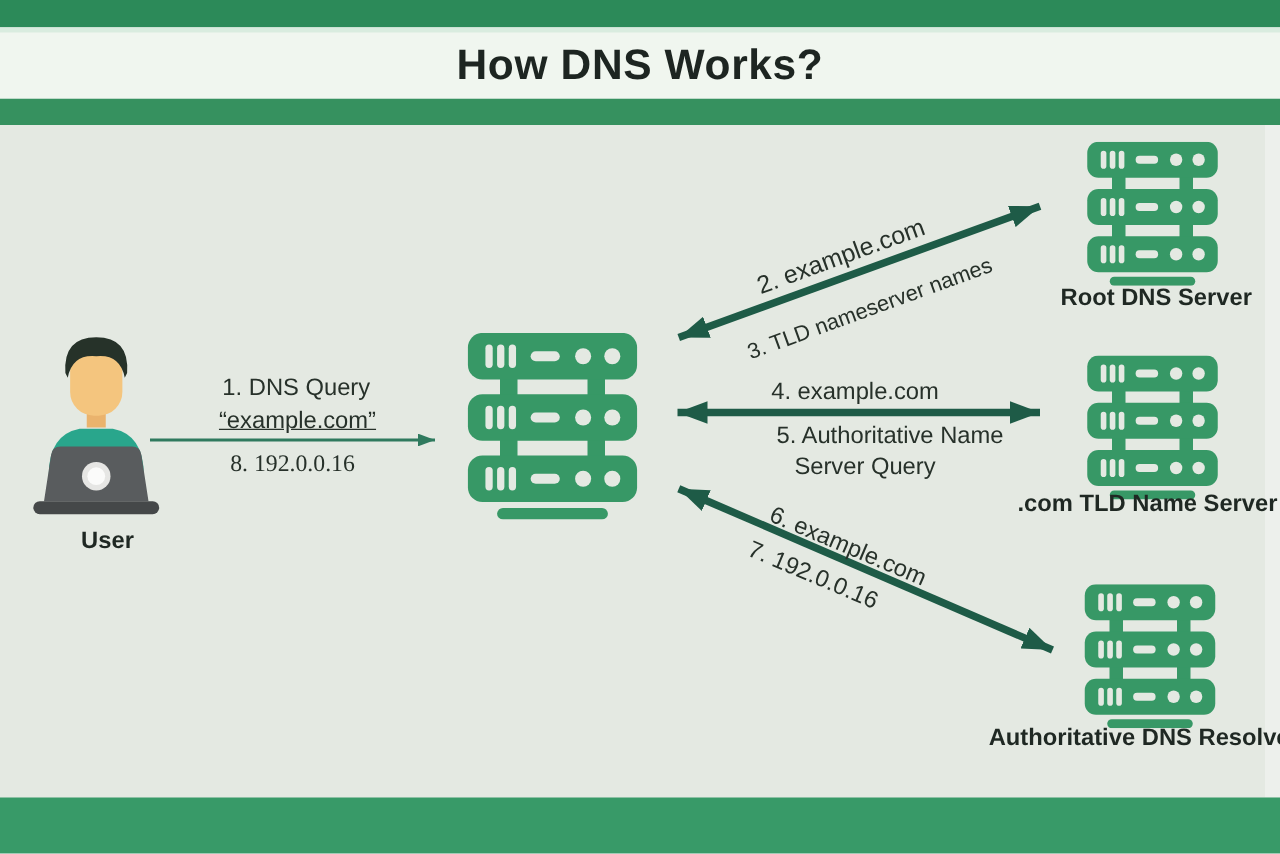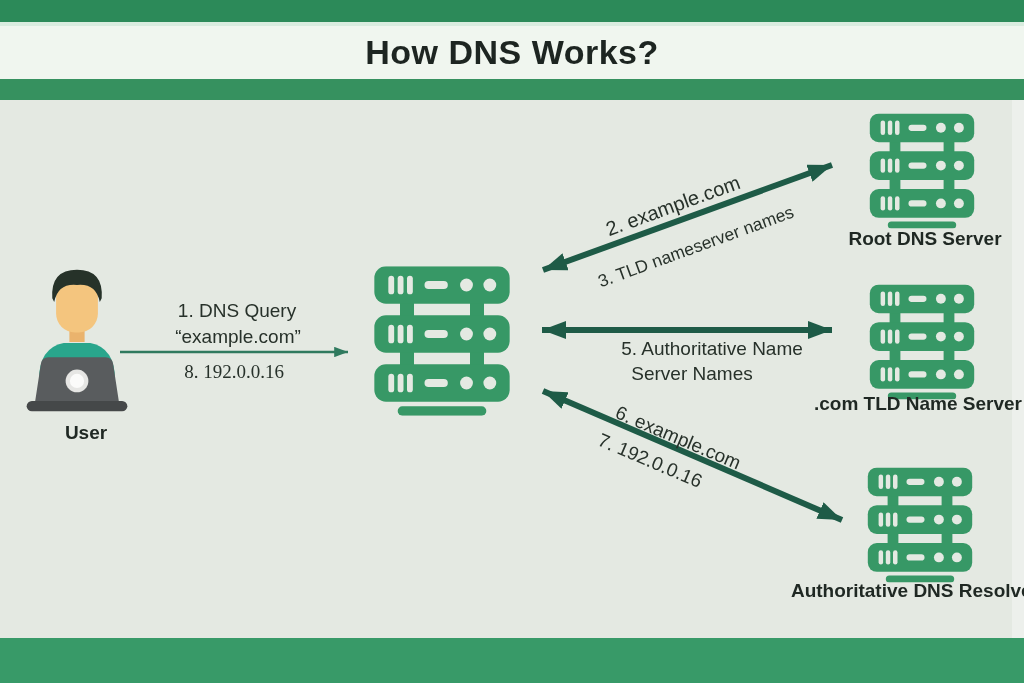--- a/index.html
+++ b/index.html
@@ -135,27 +135,28 @@
     <div class="node-label" style="left:798px; top:292px; width:240px;">.com TLD Name Server</div>
 
     <div class="node" style="left:866px; top:367px; width:108px; height:116px;">
       <svg width="108" height="116" viewBox="0 0 120 128">
           <use href="#sym-server"></use>
         </svg>
     </div>
     <div class="node-label" style="left:790px; top:479px; width:250px;">Authoritative DNS Resolver</div>
 
     <div class="msg" style="left:237px; top:211px;text-align:right;">1. DNS Query</div>
-    <div class="msg" style="left:238px; top:237px;">“example.com”</div>
+    <div class="msg" style="left:238px; top:237px;text-decoration:underline;">“example.com”</div>
     <div class="msg" style="left:234px; top:272px;font-family:Liberation Serif, serif;">8. 192.0.0.16</div>
 
     <div class="msg" style="left:673px; top:106px; --r:-20deg; font-size:20px;">2. example.com</div>
     <div class="msg" style="left:696px; top:147px; --r:-20deg; font-size:17.5px;">3. TLD nameserver names</div>
 
+    <div class="msg" style="left:684px; top:214px;">4. example.com</div>
     <div class="msg" style="left:712px; top:249px;">5. Authoritative Name</div>
-    <div class="msg" style="left:692px; top:274px;">Server Names</div>
+    <div class="msg" style="left:692px; top:274px;">Server Query</div>
 
     <div class="msg" style="left:678px; top:338px; --r:23deg;">6. example.com</div>
     <div class="msg" style="left:650px; top:361px; --r:23deg;">7. 192.0.0.16</div>
   </div>
 
   <div class="band-bottom"></div>
 </div>
 
 </body></html>

